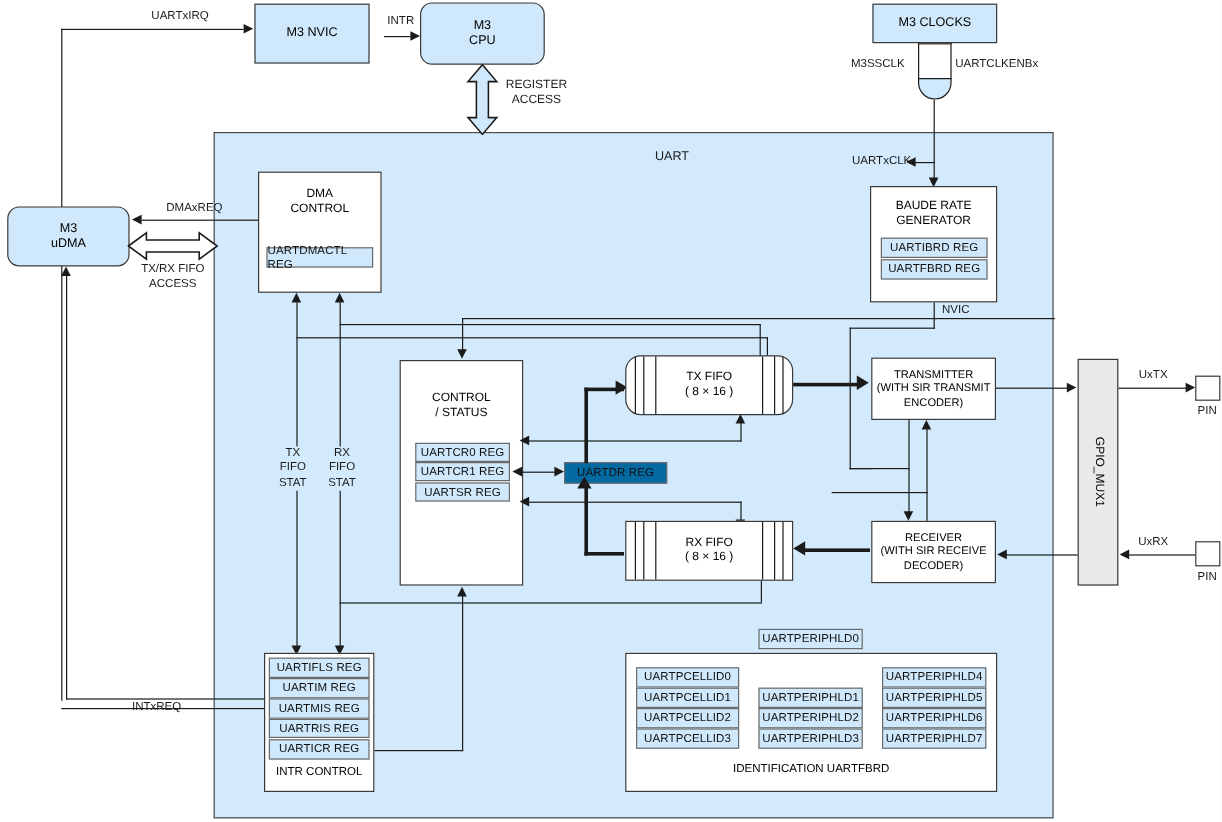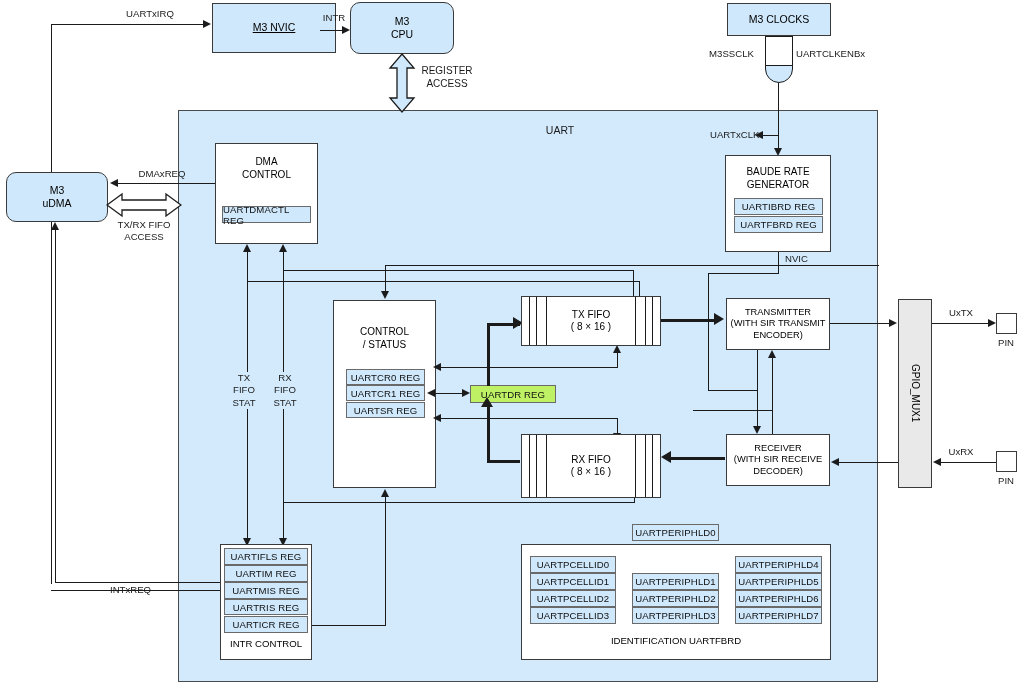--- a/index.html
+++ b/index.html
@@ -15,21 +15,21 @@
   .region{background:#d2eafc;border:1.6px solid #4a4a4a;}
   .rounded{border-radius:10px;}
 
   .lbl{position:absolute;color:#1b1b1b;white-space:pre;line-height:1.3;}
   .ctr{text-align:center;}
 
   
   .reg{position:absolute;box-sizing:border-box;background:#cfe8fb;
        border:1.3px solid #6a6a6a;display:flex;align-items:center;
        justify-content:center;font-size:9.6px;color:#111;letter-spacing:.1px;}
-  .reg-white{background:#bef264;}
+  .reg-white{background:#0369a1;}
 
   
   .w{position:absolute;background:#1b1b1b;}
   .wh{height:1.3px;}
   .wv{width:1.3px;}
   .bold.wh{height:3.2px;}
   .bold.wv{width:3.2px;}
 
   
   .ah{position:absolute;width:0;height:0;}
@@ -58,21 +58,21 @@
   .dblarrow{position:absolute;}
 </style>
 </head>
 <body>
 
 <div id="stage">
 
   <div class="box region" style="left:178px;top:110px;width:700px;height:572px;"></div>
   <div class="lbl ctr" style="left:500px;top:124px;width:120px;font-size:10.5px;">UART</div>
 
-  <div class="box blue-box" style="left:212px;top:3px;width:124px;height:50px;font-size:10.5px;text-decoration:underline;">
+  <div class="box blue-box" style="left:212px;top:3px;width:96px;height:50px;font-size:10.5px;">
     <span>M3 NVIC</span>
   </div>
 
   <div class="box blue-box rounded" style="left:350px;top:2px;width:104px;height:52px;font-size:10.5px;white-space:pre;">
     <span>M3
 CPU</span>
   </div>
 
   <div class="box blue-box" style="left:727px;top:3px;width:104px;height:33px;font-size:10.5px;">
     <span>M3 CLOCKS</span>
@@ -204,35 +204,35 @@
   <div class="w wh" style="left:440px;top:367px;width:178px;"></div>
   <div class="ah ah-l" style="left:433px;top:363px;"></div>
   <div class="w wv" style="left:617px;top:352px;height:16px;"></div>
   <div class="ah ah-u" style="left:613px;top:345px;"></div>
 
   <div class="w wh" style="left:440px;top:418px;width:178px;"></div>
   <div class="ah ah-l" style="left:433px;top:414px;"></div>
   <div class="w wv" style="left:617px;top:418px;height:17px;"></div>
   <div class="ah ah-d" style="left:613px;top:433px;"></div>
 
-  <div class="box white-box" style="left:521px;top:296px;width:140px;height:50px;font-size:10px;white-space:pre;">
+  <div class="box white-box" style="left:521px;top:296px;width:140px;height:50px;font-size:10px;white-space:pre;border-radius:13px;">
     <div class="fifo-div" style="left:7px;"></div>
     <div class="fifo-div" style="left:14px;"></div>
     <div class="fifo-div" style="left:24px;"></div>
     <div class="fifo-div" style="right:7px;"></div>
     <div class="fifo-div" style="right:14px;"></div>
     <div class="fifo-div" style="right:24px;"></div>
     <span>TX FIFO
 ( 8 × 16 )</span>
   </div>
 
   <div class="w wh bold" style="left:661px;top:319px;width:56px;"></div>
   <div class="ah ah-r big" style="left:714px;top:313px;"></div>
 
-  <div class="box white-box" style="left:521px;top:434px;width:140px;height:64px;font-size:10px;white-space:pre;">
+  <div class="box white-box" style="left:521px;top:434px;width:140px;height:50px;font-size:10px;white-space:pre;">
     <div class="fifo-div" style="left:7px;"></div>
     <div class="fifo-div" style="left:14px;"></div>
     <div class="fifo-div" style="left:24px;"></div>
     <div class="fifo-div" style="right:7px;"></div>
     <div class="fifo-div" style="right:14px;"></div>
     <div class="fifo-div" style="right:24px;"></div>
     <span>RX FIFO
 ( 8 × 16 )</span>
   </div>
 

